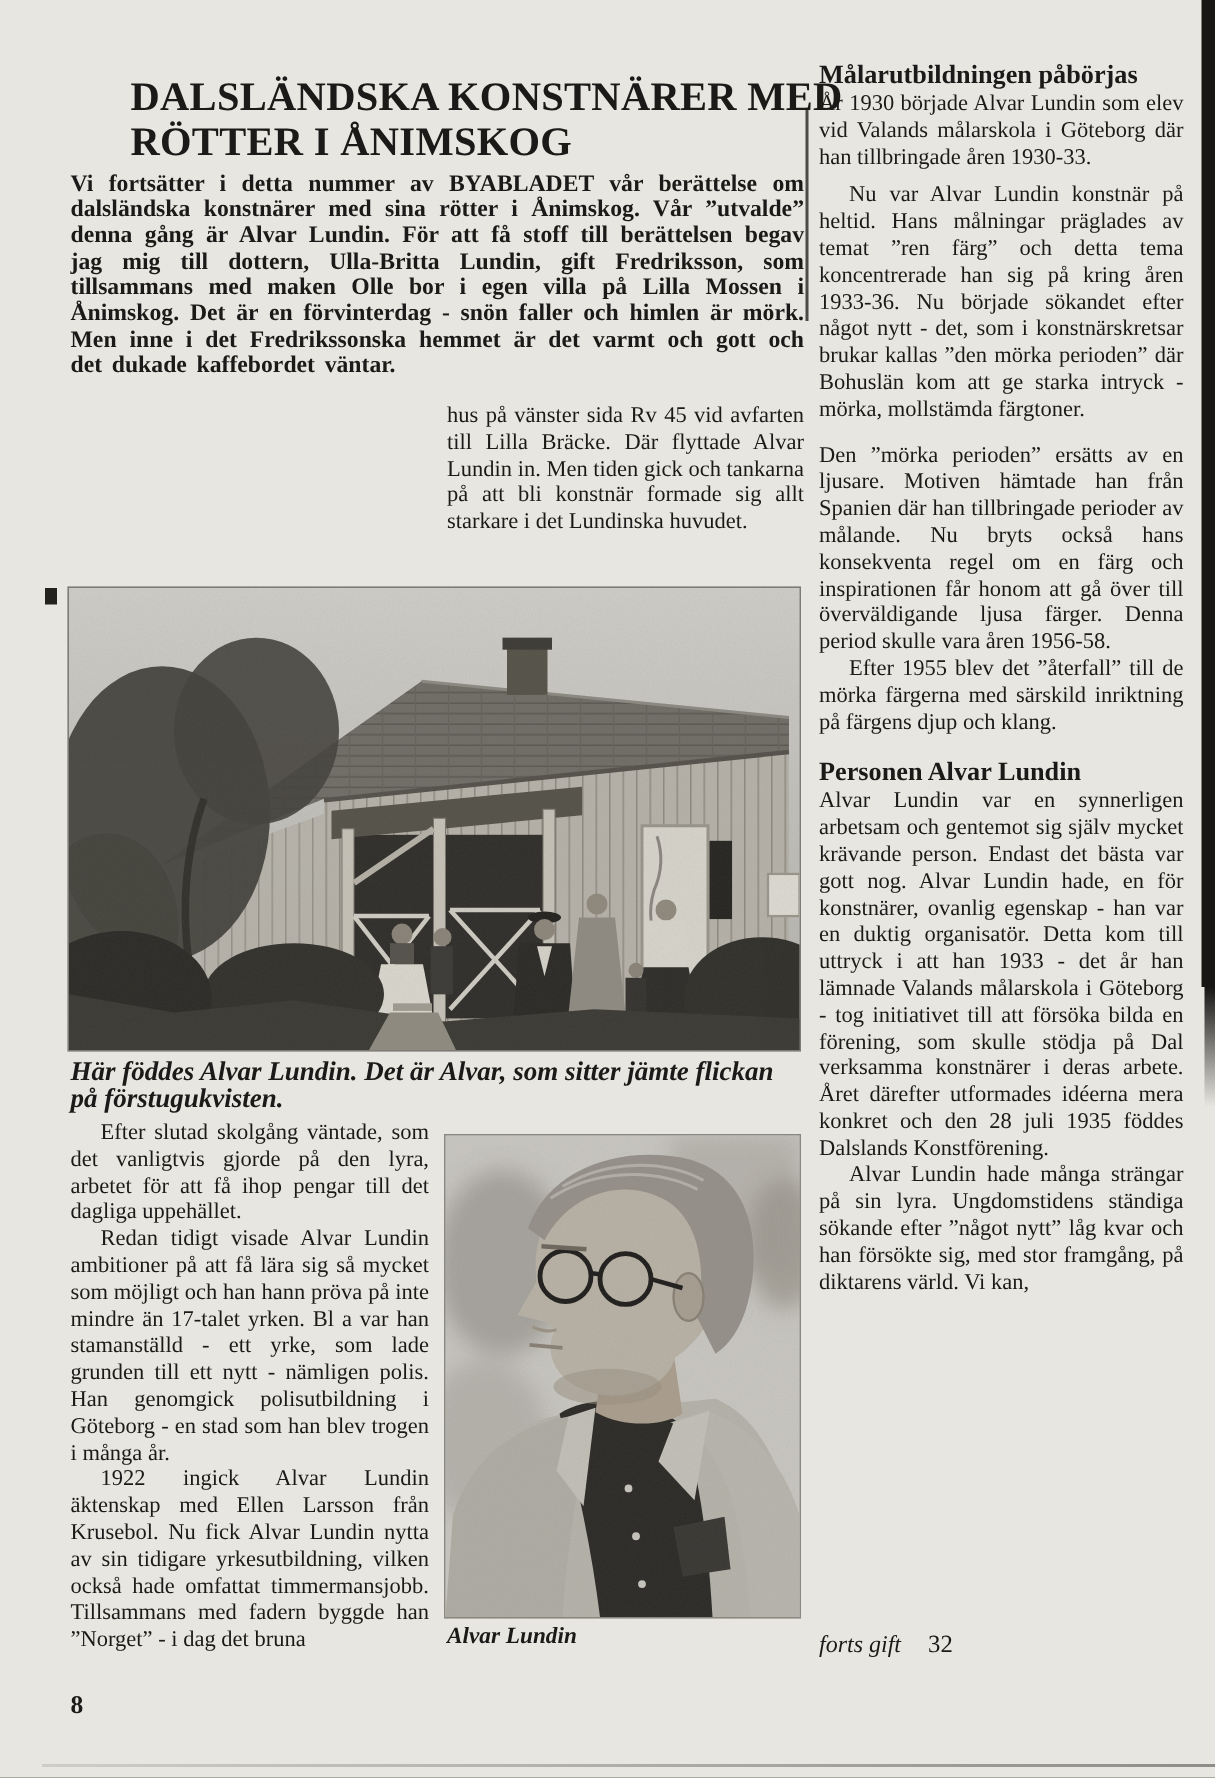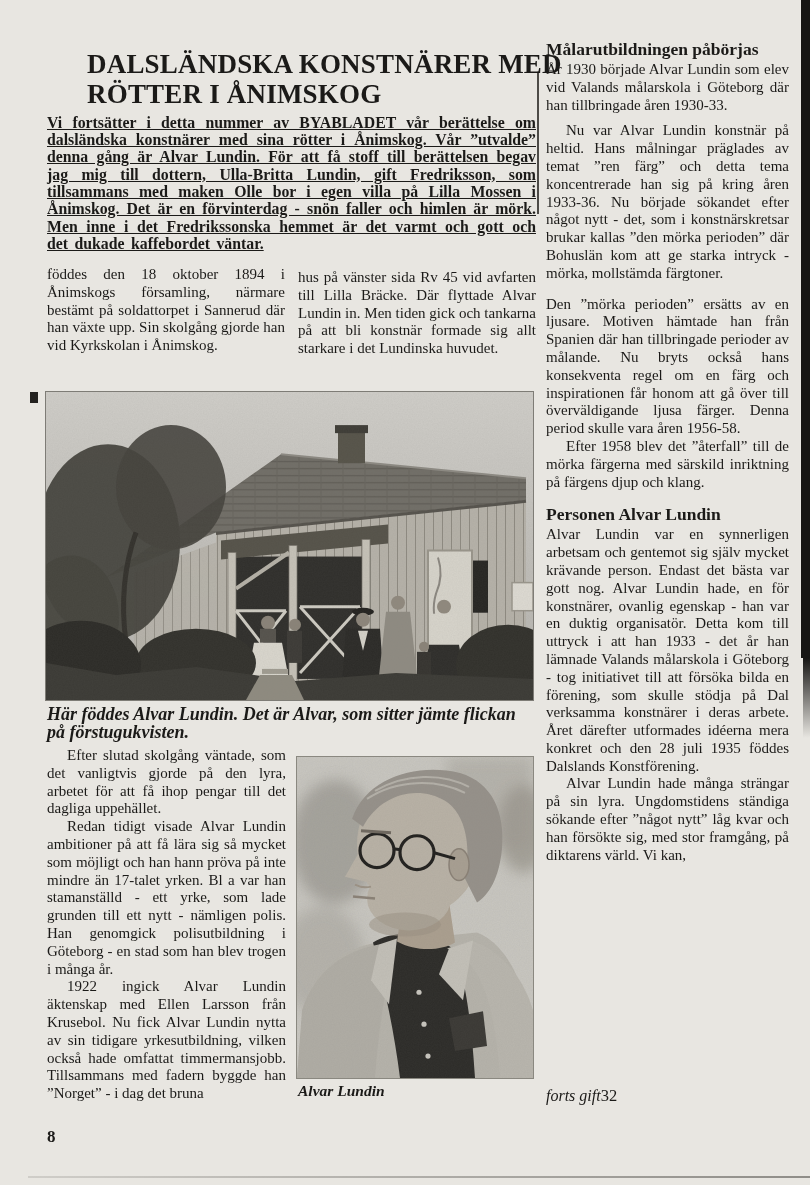--- a/index.html
+++ b/index.html
@@ -19,21 +19,21 @@
   .column-rule{position:absolute;left:537px;top:72px;width:2px;height:142px;background:#4d4b47;}
 
   
   .headline{
     position:absolute;left:47px;top:31px;width:495px;
     font-size:27px;font-weight:700;line-height:30px;letter-spacing:.2px;margin-left:40px;
   }
   .lede{
     position:absolute;left:47px;top:98px;width:489px;
     font-size:15.8px;font-weight:700;line-height:17.3px;
-    text-align:justify;word-spacing:2.5px;text-decoration:underline;
+    text-align:justify;word-spacing:2.5px;
   }
 
   
   .topcols{position:absolute;left:47px;top:266px;width:489px;}
   .topcols .colL{position:absolute;left:0;top:0;width:238px;}
   .topcols .colR{position:absolute;left:251px;top:3px;width:238px;}
   .col-head{font-size:18.5px;font-weight:700;line-height:21px;margin:0 0 2px 0;}
   .body-text{font-size:15px;line-height:17.8px;text-align:justify;margin:0;}
   .body-text.indent{text-indent:20px;}
 
@@ -66,21 +66,21 @@
   .rightcol{position:absolute;left:546px;top:27px;width:243px;}
   .rightcol .sec-head{font-size:17.5px;font-weight:700;line-height:20px;margin:0 0 2px 0;}
   .rightcol .sec{margin:12px 0 0 0;}
   .rightcol .sec + .sec{margin-top:13px;}
   .rightcol .gap-after{margin-bottom:8px;}
 
   .forts{
     position:absolute;left:546px;top:1086px;width:243px;
     font-size:16px;font-style:italic;
   }
-  .forts .pg{font-style:normal;margin-left:0;font-size:16.5px;}
+  .forts .pg{font-style:normal;margin-left:18px;font-size:16.5px;}
   .pagenum{
     position:absolute;left:47px;top:1127px;
     font-size:17px;font-weight:700;
   }
 </style>
 </head>
 <body>
 
 <div id="page">
 
@@ -89,21 +89,20 @@
   <div class="edge-bottom"></div>
   <div class="artifact-mark"></div>
   <div class="column-rule"></div>
 
   <h1 class="headline">DALSLÄNDSKA KONSTNÄRER MED RÖTTER I ÅNIMSKOG</h1>
 
   <p class="lede">Vi fortsätter i detta nummer av BYABLADET vår berättelse om dalsländska konstnärer med sina rötter i Ånimskog. Vår ”utvalde” denna gång är Alvar Lundin. För att få stoff till berättelsen begav jag mig till dottern, Ulla-Britta Lundin, gift Fredriksson, som tillsammans med maken Olle bor i egen villa på Lilla Mossen i Ånimskog. Det är en förvinterdag - snön faller och himlen är mörk. Men inne i det Fredrikssonska hemmet är det varmt och gott och det dukade kaffebordet väntar.</p>
 
   <div class="topcols">
     <div class="colL">
-      <p class="body-text">föddes den 18 oktober 1894 i Ånimskogs församling, närmare bestämt på soldattorpet i Sannerud där han växte upp. Sin skolgång gjorde han vid Kyrkskolan i Ånimskog.</p>
     </div>
     <div class="colR">
       <p class="body-text">hus på vänster sida Rv 45 vid avfarten till Lilla Bräcke. Där flyttade Alvar Lundin in. Men tiden gick och tankarna på att bli konstnär formade sig allt starkare i det Lundinska huvudet.</p>
     </div>
   </div>
 
   <div class="house-photo">
     <svg viewBox="0 0 487 307" preserveAspectRatio="none" role="img">
       <defs>
         <linearGradient id="sky" x1="0" y1="0" x2="0" y2="1">
@@ -252,21 +251,21 @@
   <p class="portrait-caption">Alvar Lundin</p>
 
   <div class="rightcol">
     <div class="sec">
       <h2 class="sec-head">Målarutbildningen påbörjas</h2>
       <p class="body-text gap-after">År 1930 började Alvar Lundin som elev vid Valands målarskola i Göteborg där han tillbringade åren 1930-33.</p>
       <p class="body-text indent gap-after">Nu var Alvar Lundin konstnär på heltid. Hans målningar präglades av temat ”ren färg” och detta tema koncentrerade han sig på kring åren 1933-36. Nu började sökandet efter något nytt - det, som i konstnärskretsar brukar kallas ”den mörka perioden” där Bohuslän kom att ge starka intryck - mörka, mollstämda färgtoner.</p>
     </div>
     <div class="sec">
       <p class="body-text">Den ”mörka perioden” ersätts av en ljusare. Motiven hämtade han från Spanien där han tillbringade perioder av målande. Nu bryts också hans konsekventa regel om en färg och inspirationen får honom att gå över till överväldigande ljusa färger. Denna period skulle vara åren 1956-58.</p>
-      <p class="body-text indent">Efter 1958 blev det ”återfall” till de mörka färgerna med särskild inriktning på färgens djup och klang.</p>
+      <p class="body-text indent">Efter 1955 blev det ”återfall” till de mörka färgerna med särskild inriktning på färgens djup och klang.</p>
     </div>
     <div class="sec">
       <h2 class="sec-head">Personen Alvar Lundin</h2>
       <p class="body-text">Alvar Lundin var en synnerligen arbetsam och gentemot sig själv mycket krävande person. Endast det bästa var gott nog. Alvar Lundin hade, en för konstnärer, ovanlig egenskap - han var en duktig organisatör. Detta kom till uttryck i att han 1933 - det år han lämnade Valands målarskola i Göteborg - tog initiativet till att försöka bilda en förening, som skulle stödja på Dal verksamma konstnärer i deras arbete. Året därefter utformades idéerna mera konkret och den 28 juli 1935 föddes Dalslands Konstförening.</p>
       <p class="body-text indent">Alvar Lundin hade många strängar på sin lyra. Ungdomstidens ständiga sökande efter ”något nytt” låg kvar och han försökte sig, med stor framgång, på diktarens värld. Vi kan,</p>
     </div>
   </div>
 
   <div class="forts">
     <span>forts gift</span><span class="pg">32</span>

